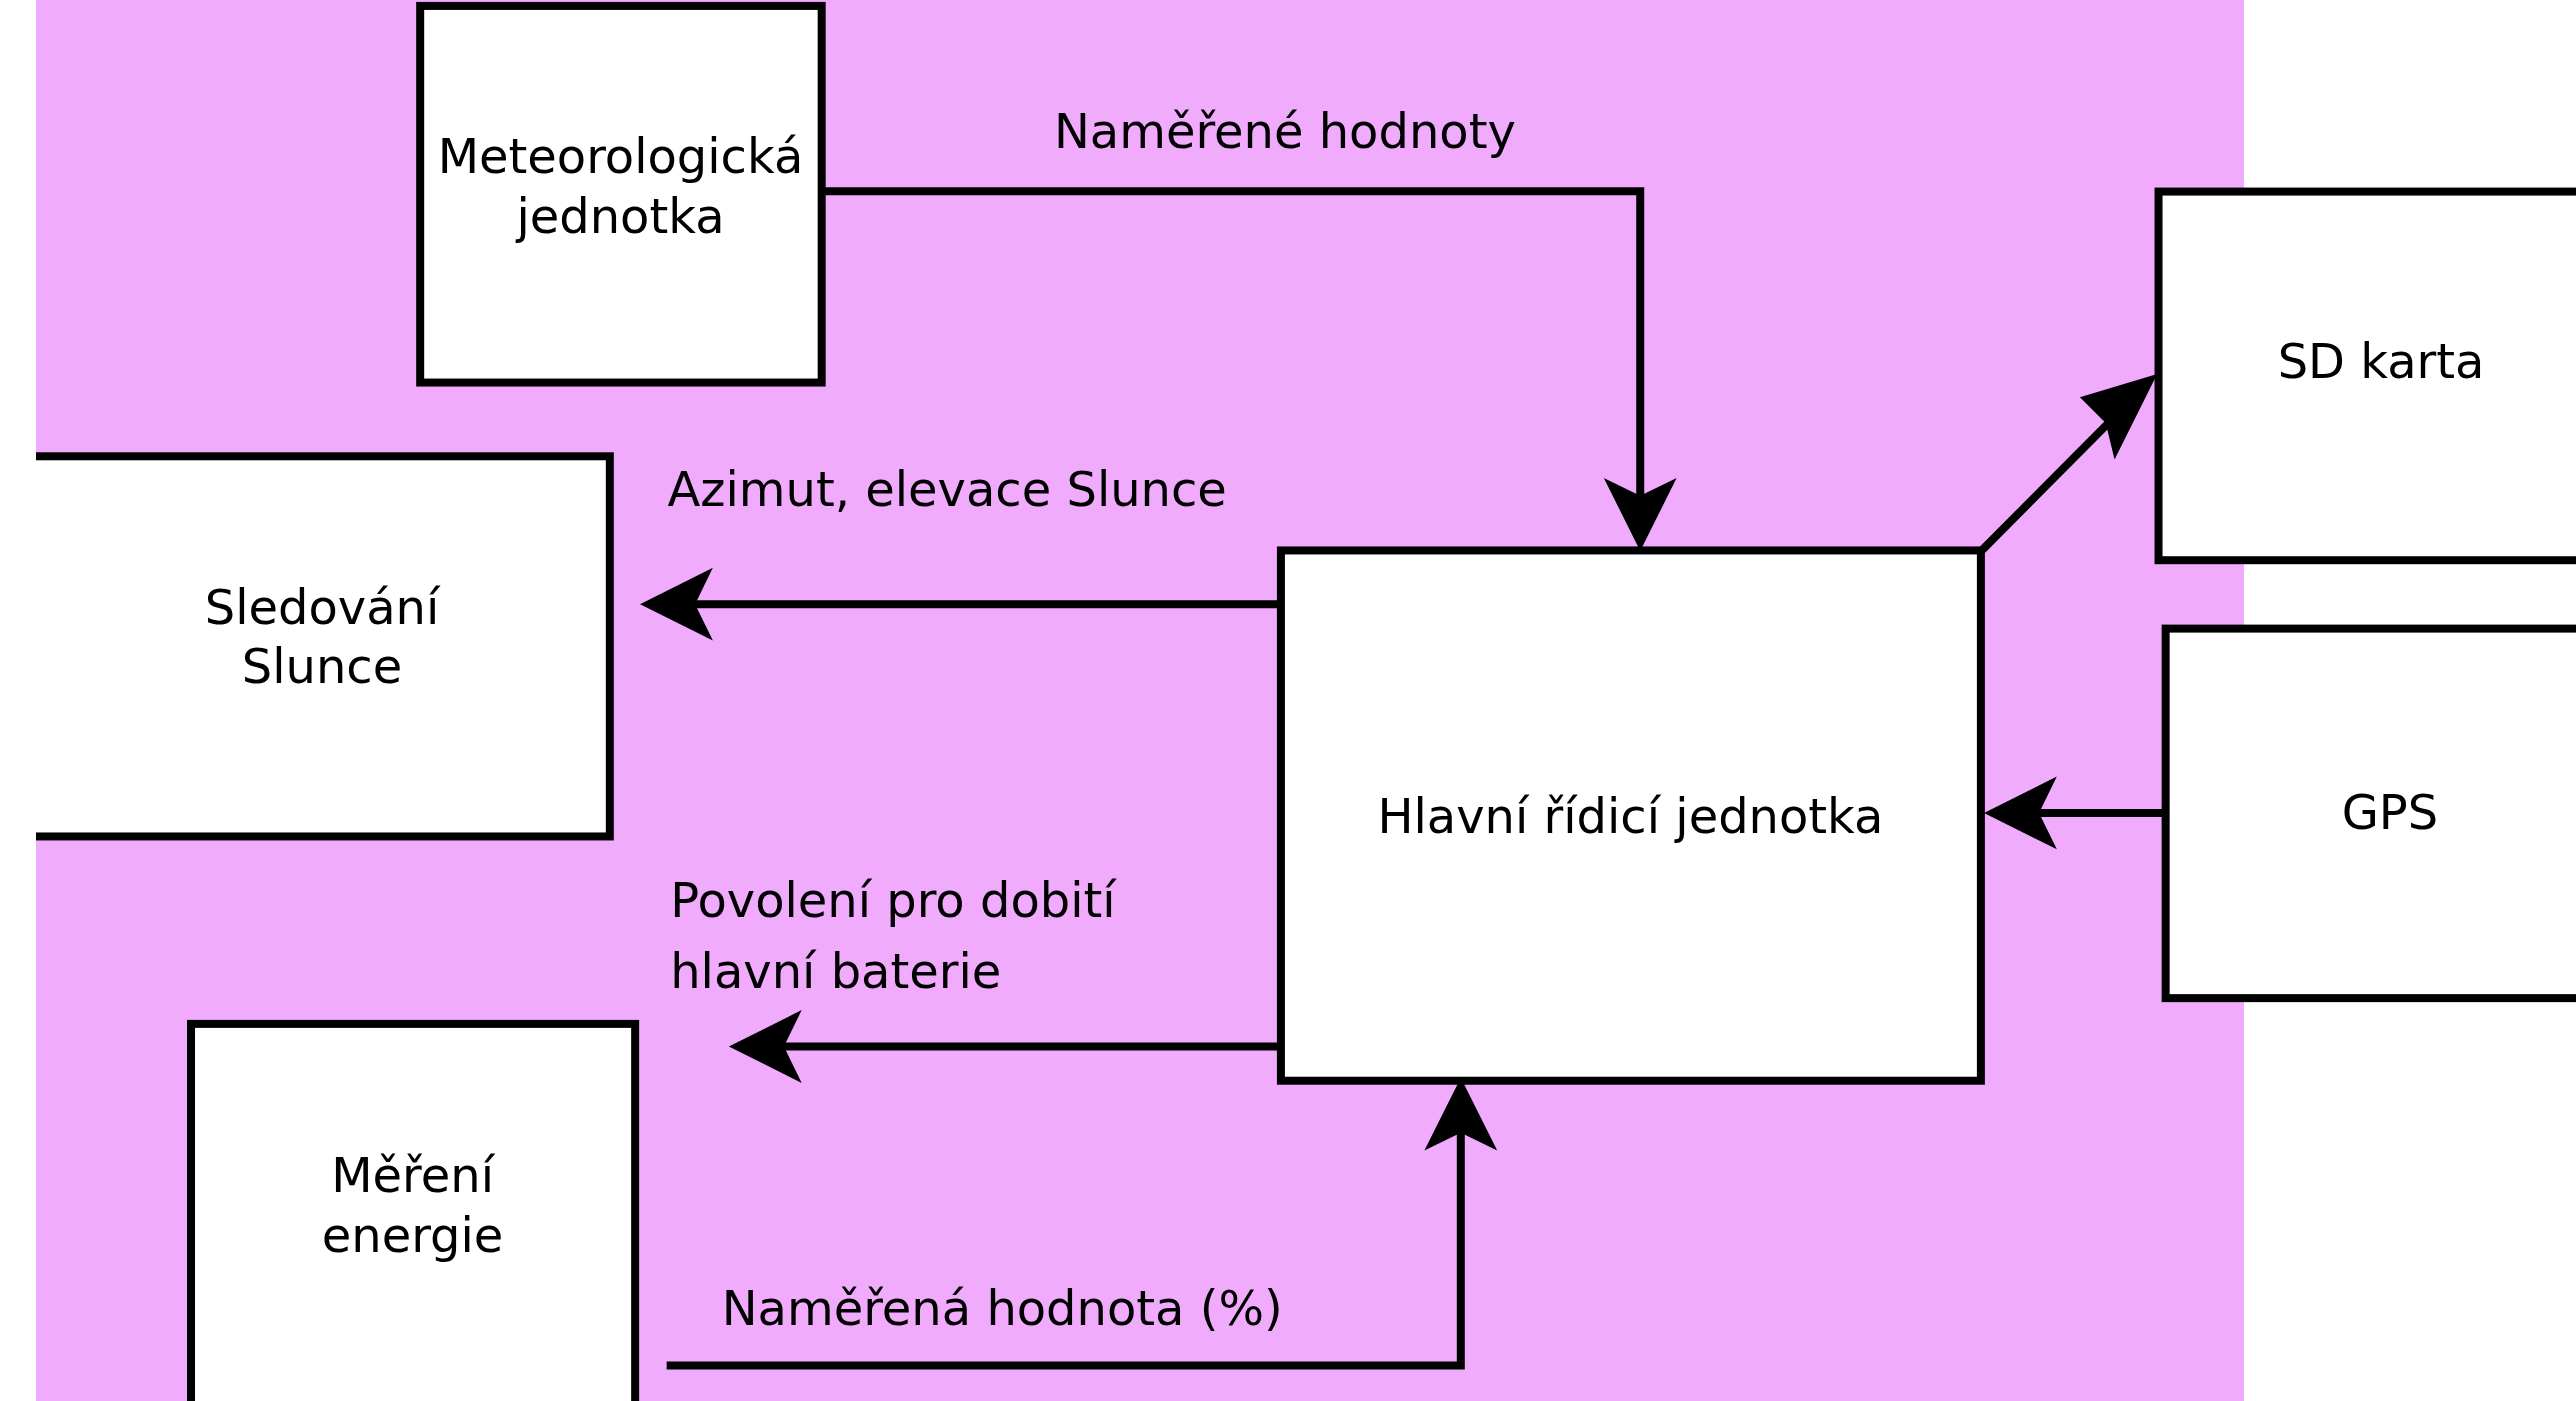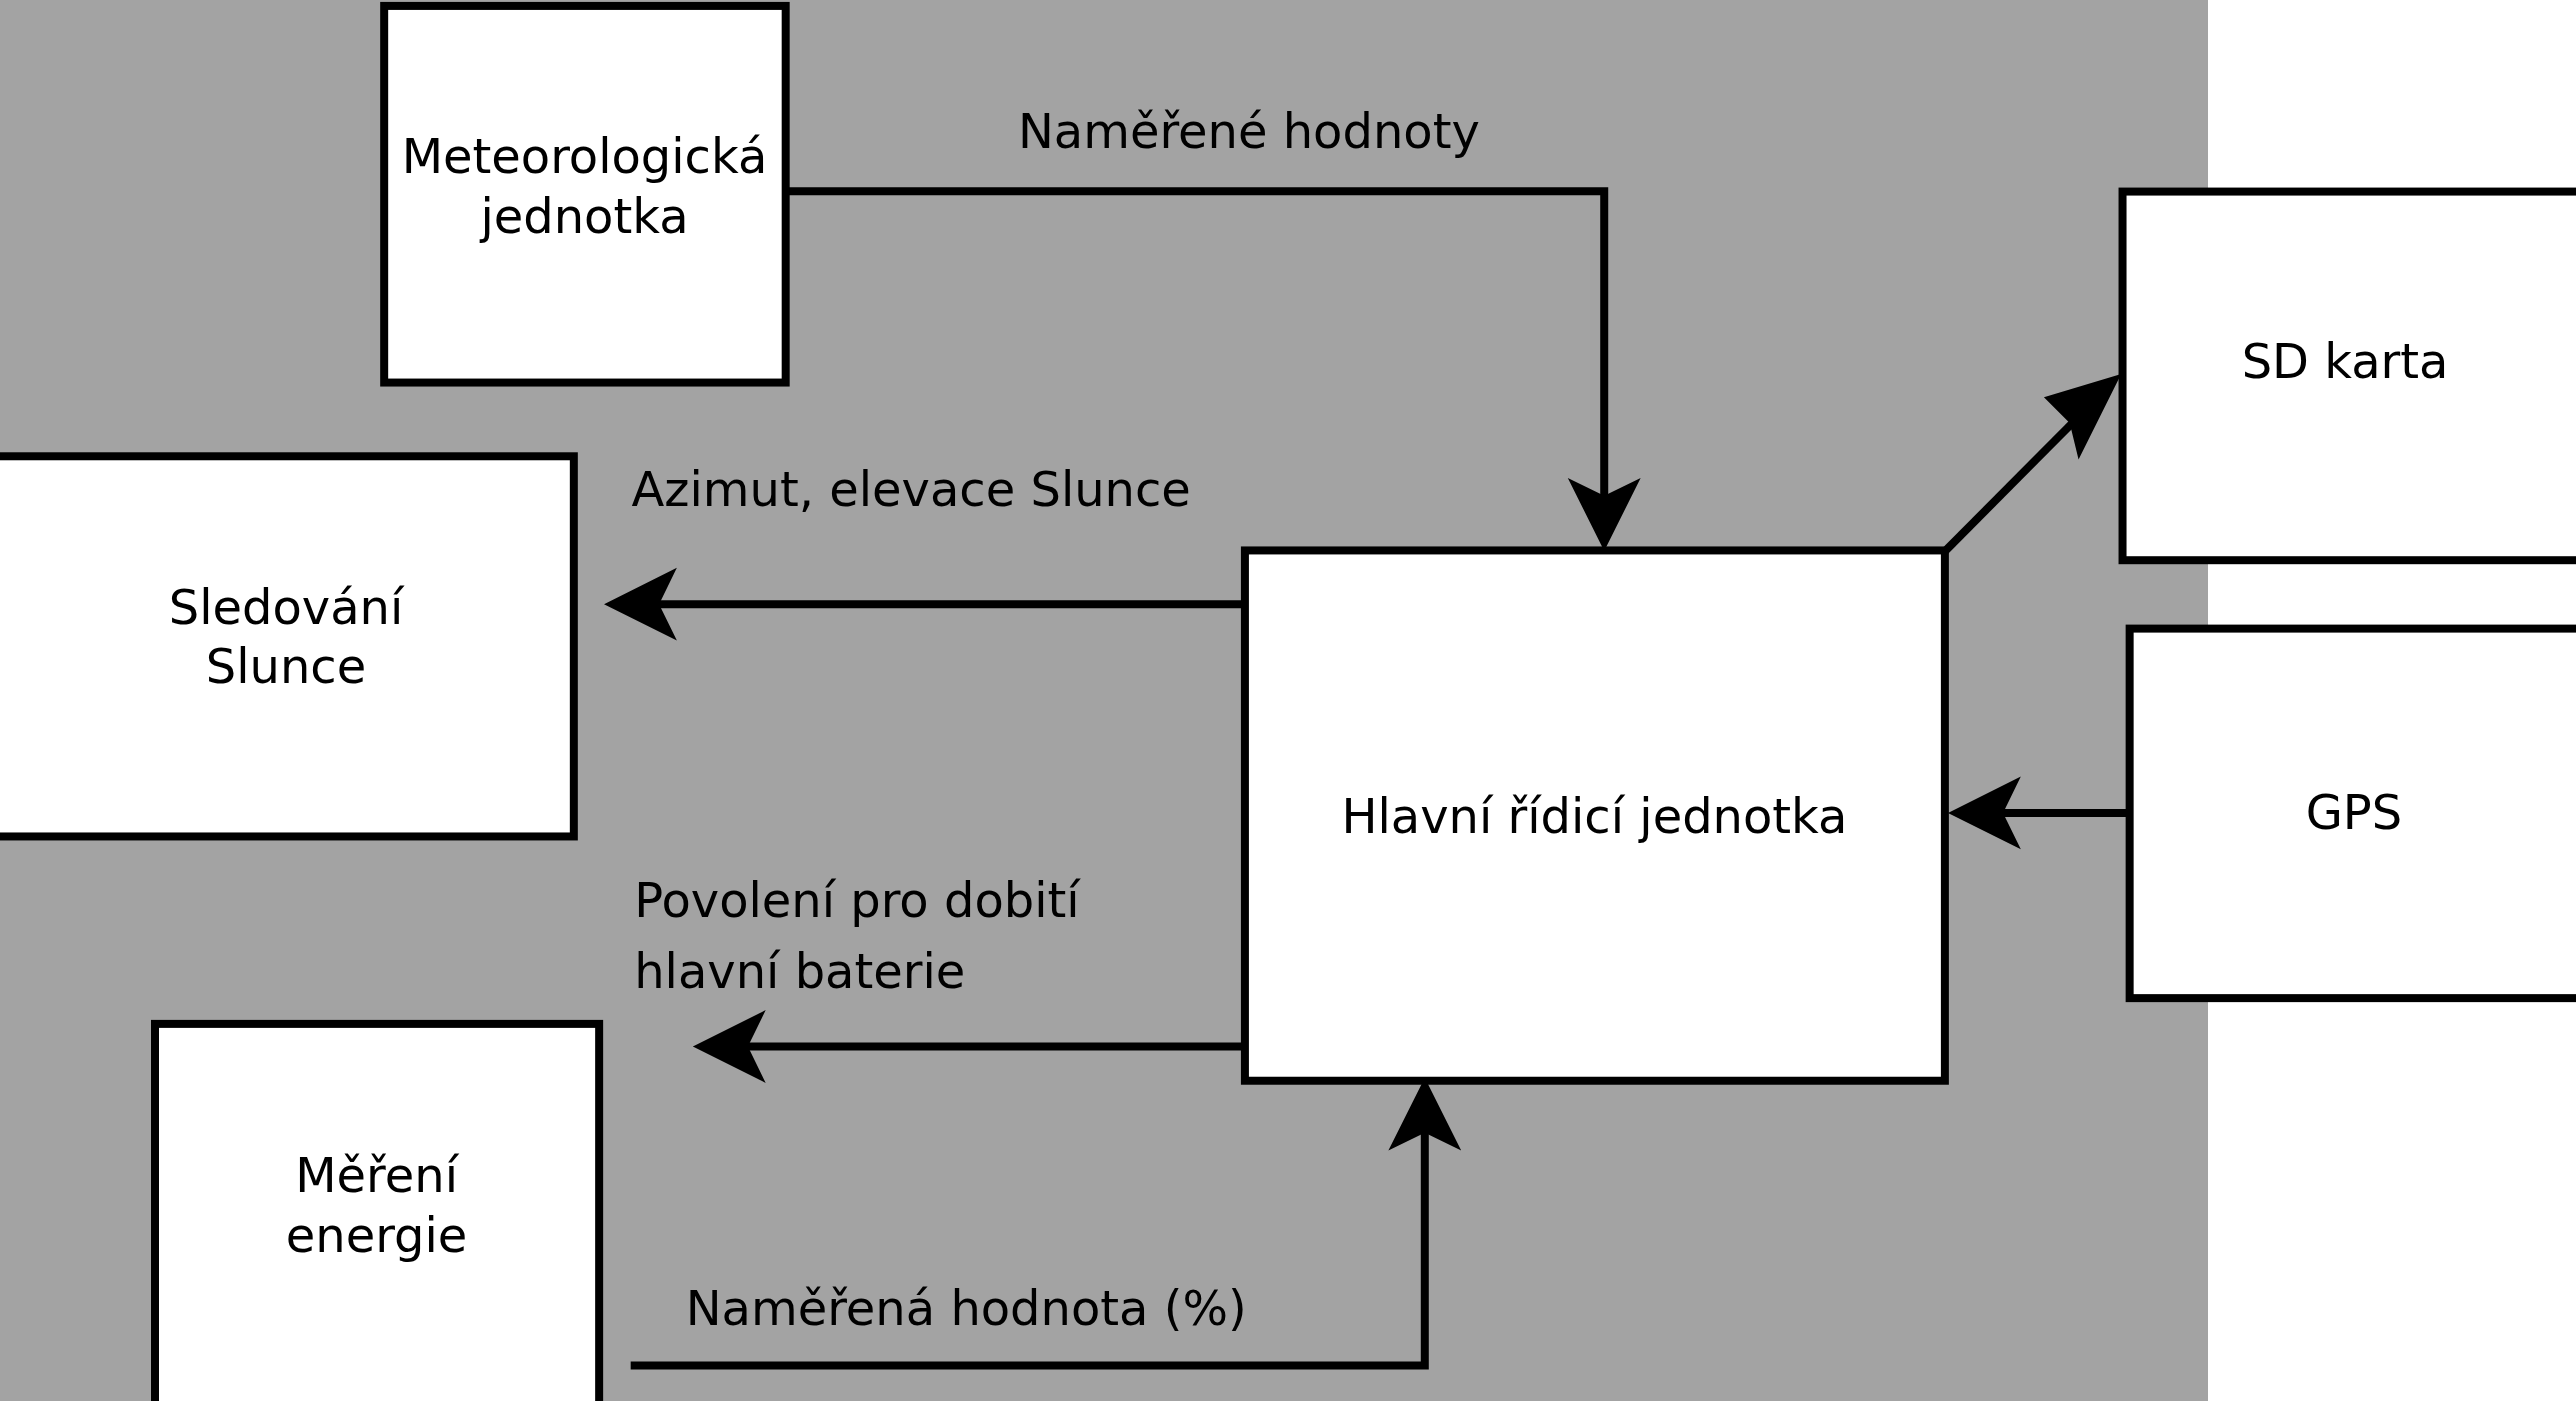--- a/index.html
+++ b/index.html
@@ -10,21 +10,22 @@
   body {
     width: 2576px;
     height: 1402px;
     overflow: hidden;
     font-family: "DejaVu Sans", sans-serif;
   }
   #diagram-root {
     position: relative;
     width: 2208px;
     height: 1402px;
-    background: #a3a3a3;
+    background: #f0abfc;
+    margin-left: 36px;
   }
   svg.diagram-canvas {
     display: block;
     width: 2576px;
     height: 1402px;
   }
   .node-box {
     fill: #ffffff;
     stroke: #000000;
     stroke-width: 9;

